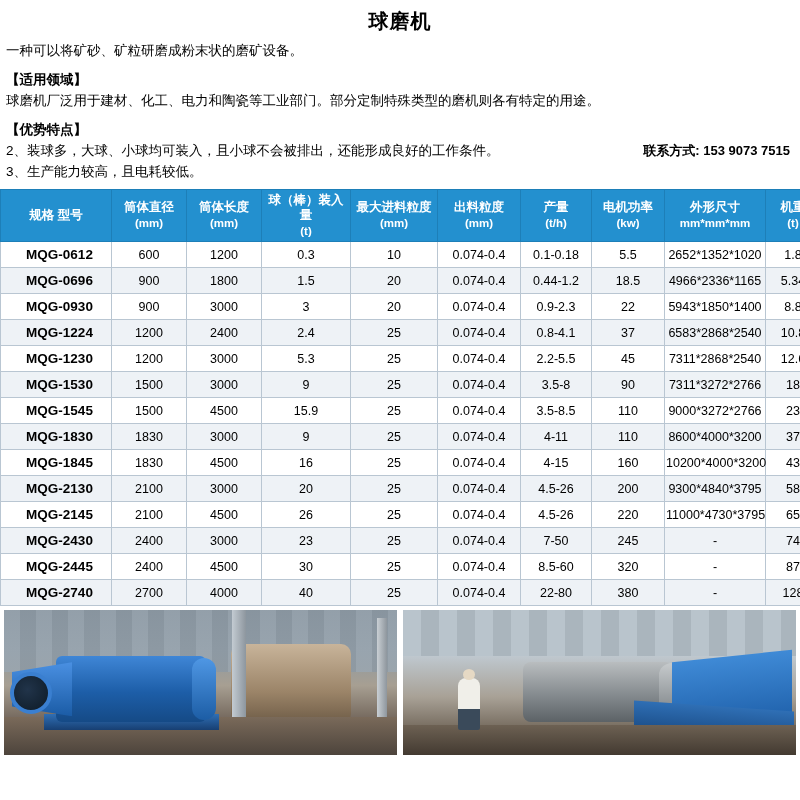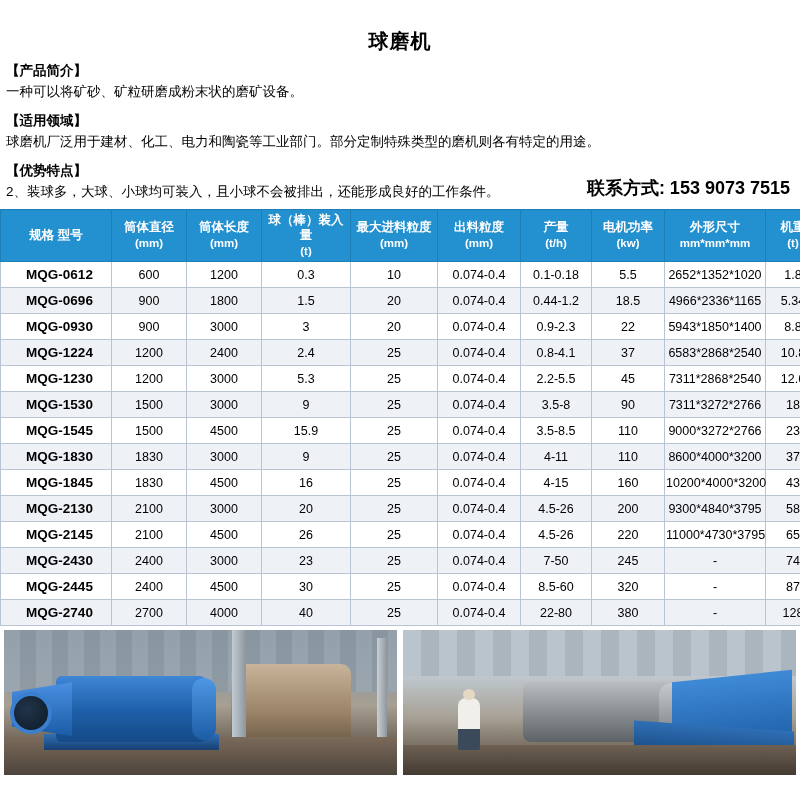--- a/index.html
+++ b/index.html
@@ -19,39 +19,38 @@
     width: 800px;
     height: 800px;
   }
   .title {
     text-align: center;
     font-size: 20px;
     font-weight: bold;
     padding-top: 8px;
     padding-bottom: 6px;
     letter-spacing: 1px;
-    margin-top: 20px;
   }
   .intro {
     padding: 0 6px;
     font-size: 13.5px;
     line-height: 1.55;
   }
   .section-head {
     font-weight: bold;
     font-size: 13.5px;
   }
   .row-line {
     position: relative;
   }
   .contact {
     position: absolute;
     right: 4px;
     bottom: 0;
-    font-size: 18px;
+    font-size: 13px;
     font-weight: bold;
     white-space: nowrap;
   }
   table.spec {
     border-collapse: collapse;
     width: 780px;
     margin: 6px auto 0 auto;
     table-layout: fixed;
   }
   table.spec th, table.spec td {
@@ -193,31 +192,31 @@
   }
 </style>
 </head>
 <body>
 
 <div class="page">
 
   <div class="title">球磨机</div>
 
   <div class="intro">
-    <div class="section-head">【产品简介】</div>
     <div>一种可以将矿砂、矿粒研磨成粉末状的磨矿设备。</div>
     <div style="height:8px"></div>
     <div class="section-head">【适用领域】</div>
     <div>球磨机厂泛用于建材、化工、电力和陶瓷等工业部门。部分定制特殊类型的磨机则各有特定的用途。</div>
     <div style="height:8px"></div>
     <div class="section-head">【优势特点】</div>
     <div class="row-line">
       <span>2、装球多，大球、小球均可装入，且小球不会被排出，还能形成良好的工作条件。</span>
       <span class="contact">联系方式: 153 9073 7515</span>
     </div>
+    <div>3、生产能力较高，且电耗较低。</div>
   </div>
 
   <table class="spec">
     <thead>
       <tr>
         <th style="width:108px">
           <span>规格 型号</span>
           <span class="unit"></span>
         </th>
         <th style="width:72px">

